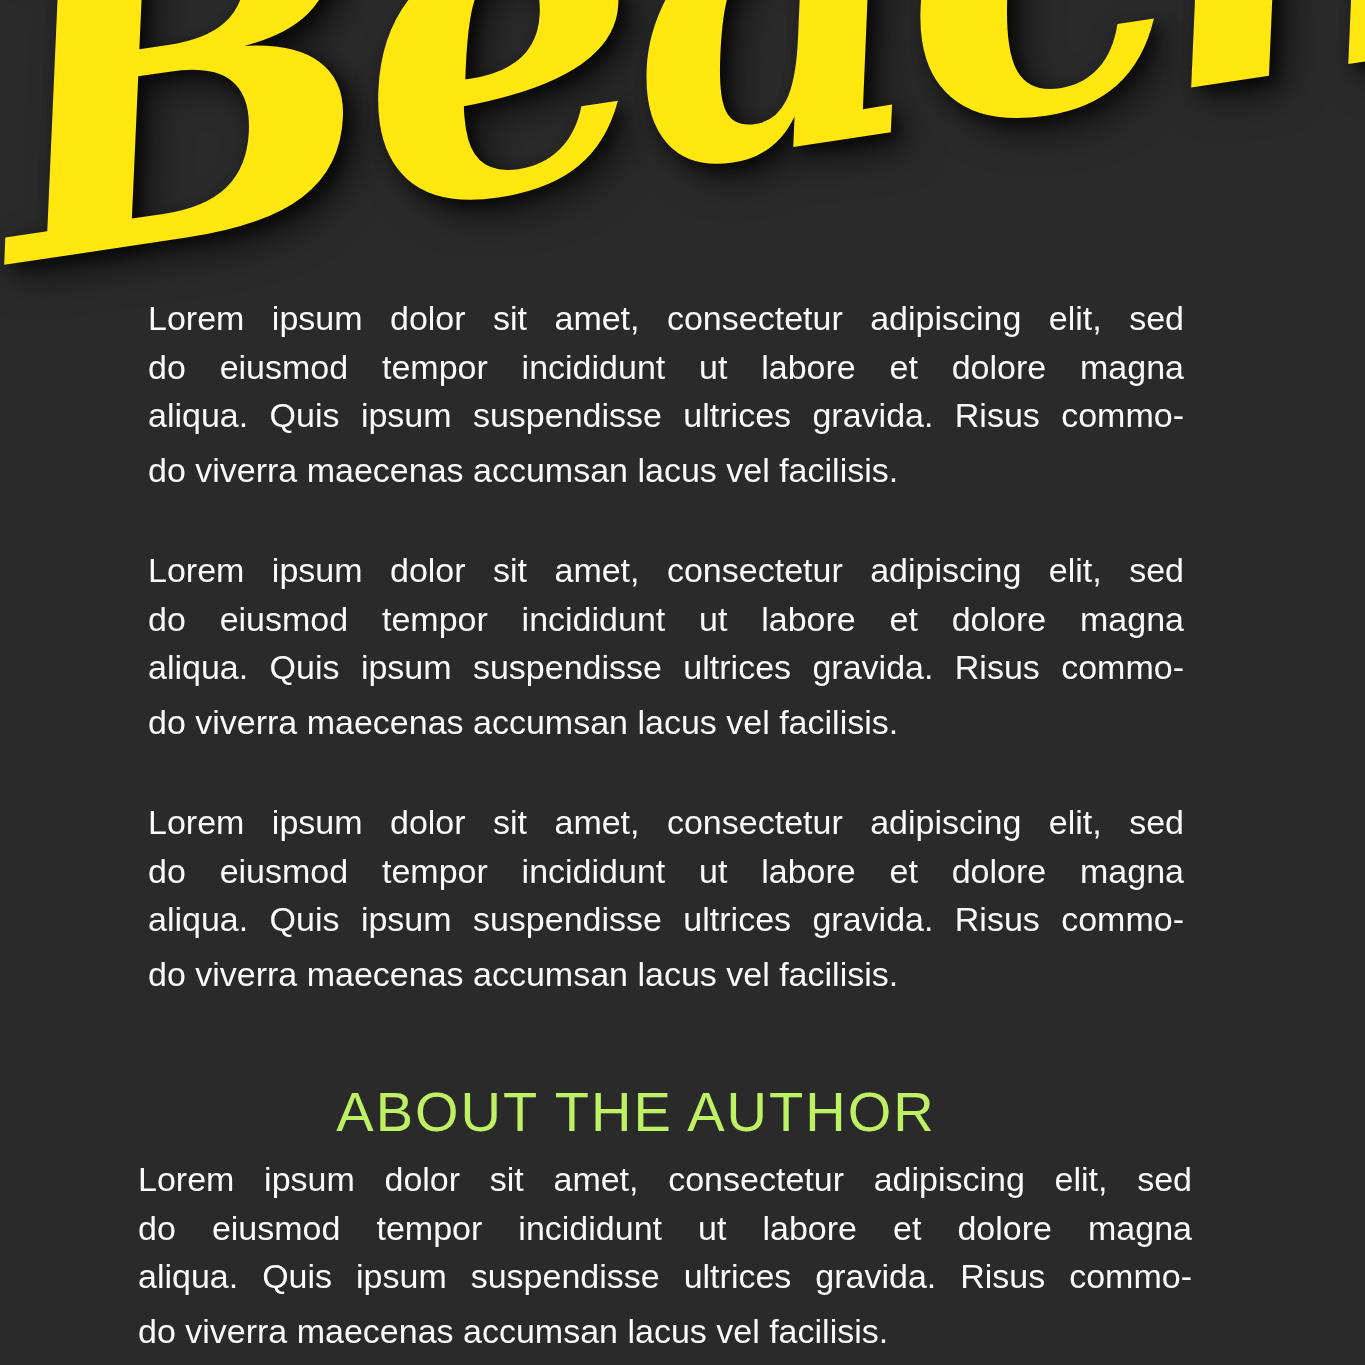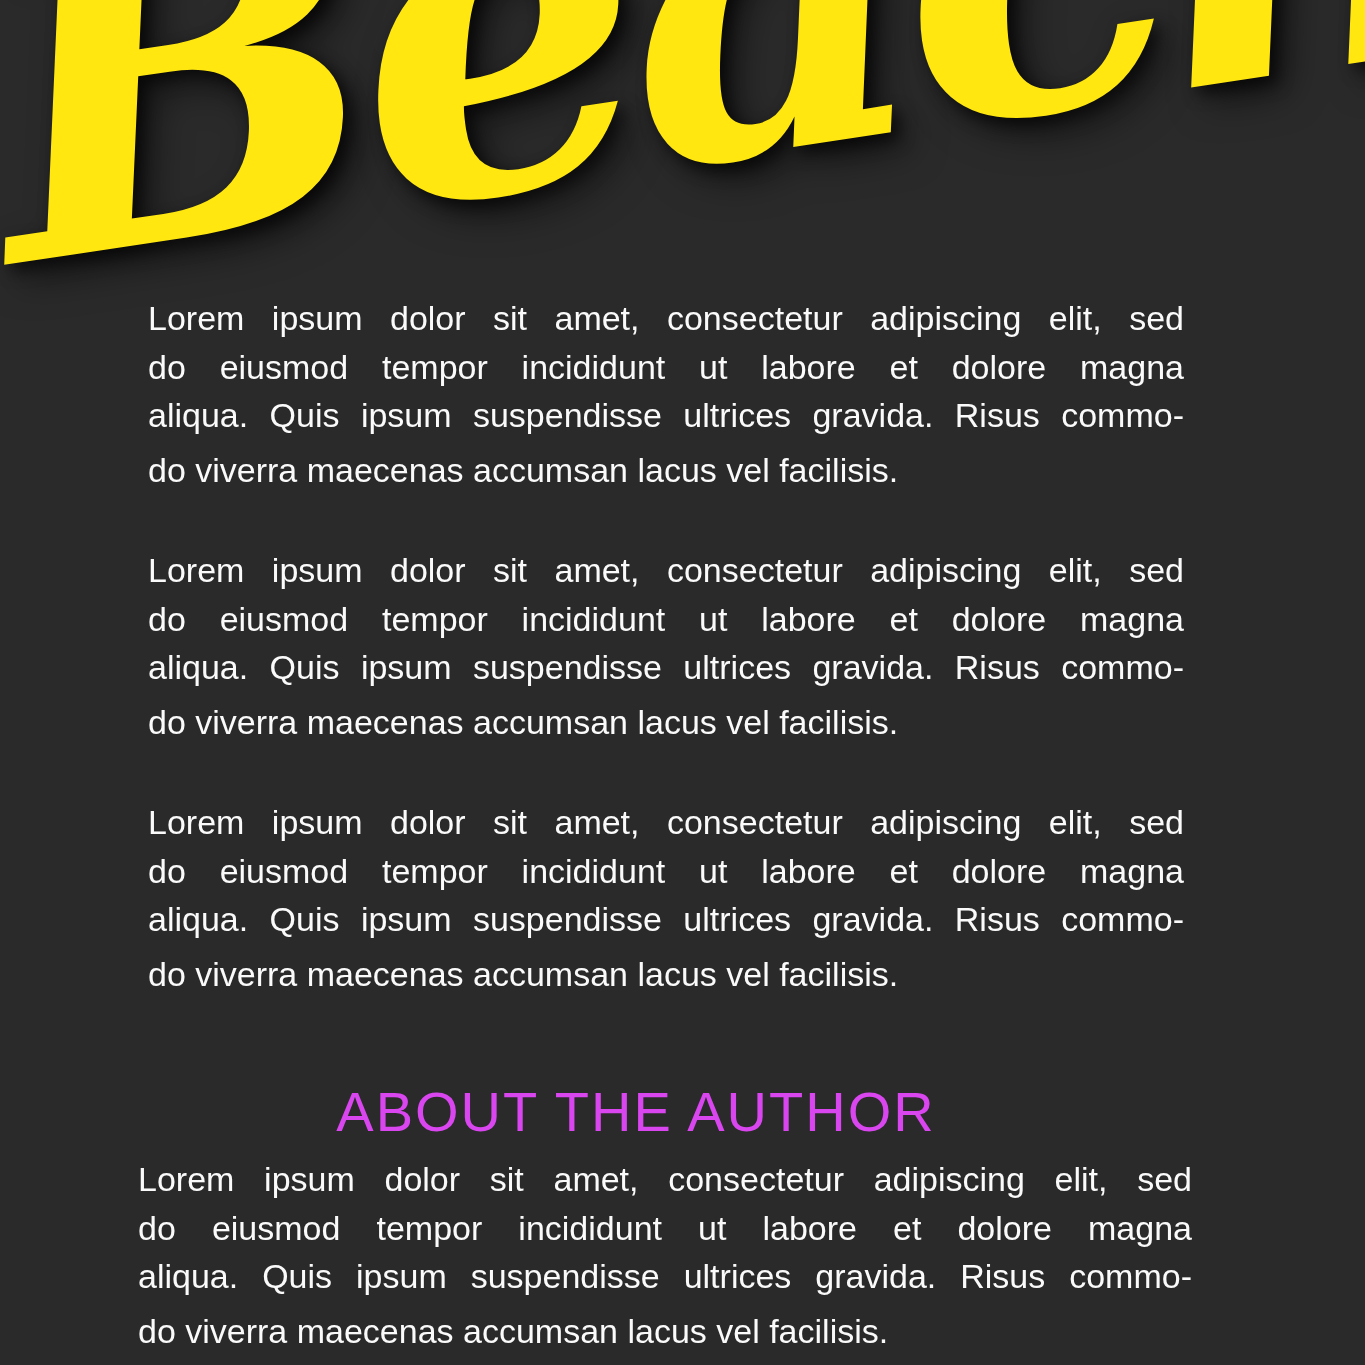--- a/index.html
+++ b/index.html
@@ -68,21 +68,21 @@
   .about-heading {
     margin: 79px 0 8px 0;
     position: relative;
     left: -30px;
     text-align: center;
     font-family: "Liberation Sans", sans-serif;
     font-weight: 300;
     font-size: 56px;
     line-height: 70px;
     letter-spacing: 2px;
-    color: #d946ef;
+    color: #bef264;
   }
 
   .about-para {
     margin-left: -10px;
     margin-right: -8px;
   }
 </style>
 </head>
 <body>
 

